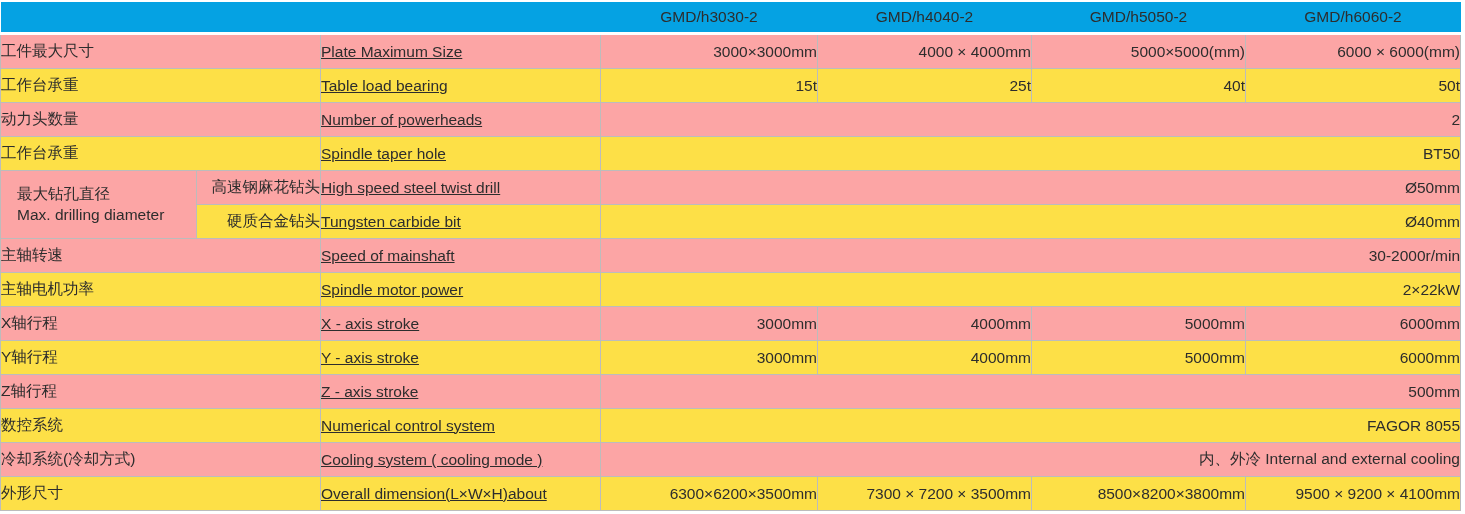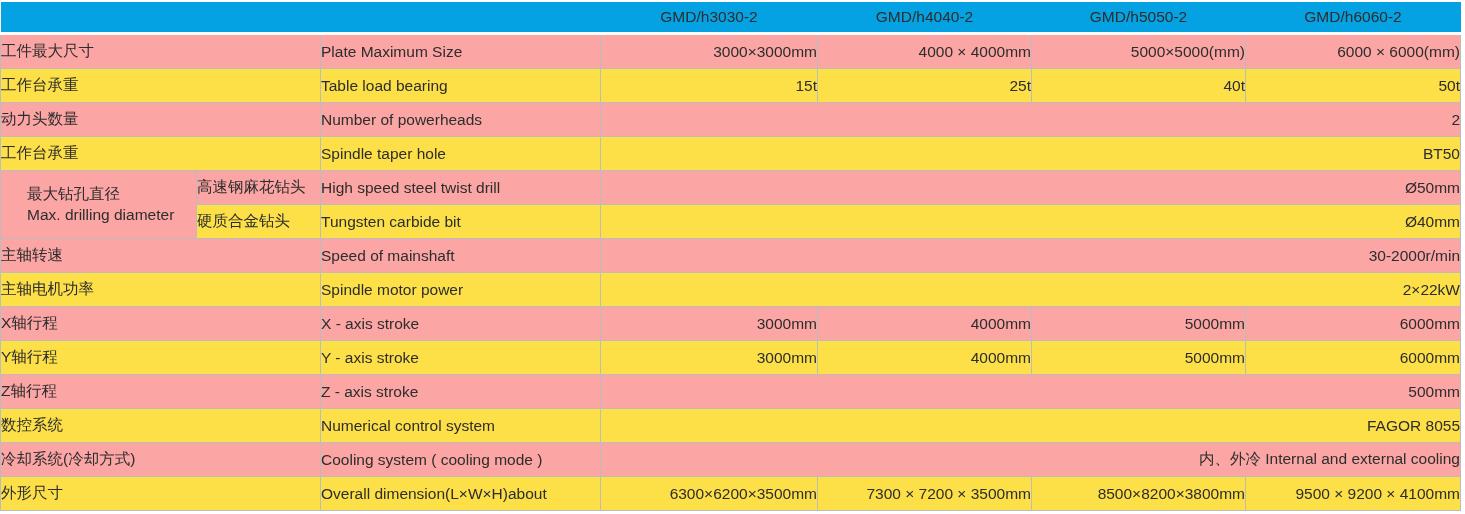--- a/index.html
+++ b/index.html
@@ -37,27 +37,27 @@
     border-bottom: 3px solid #ffffff;
   }
   
   tbody td {
     border: 1px solid #bcbcbc;
     height: 33px;
     background: #fde047;
   }
   tbody tr.alt td { background: #fca5a5; }
   .c-label { text-align: left; padding-left: 12px; }
-  .c-en    { text-align: left; padding-left: 10px; }
-  .c-sub   { text-align: left; }
+  .c-en    { text-align: left; padding-left: 10px; text-decoration: underline; }
+  .c-sub   { text-align: right; }
   .c-val   { text-align: right; }
   tbody td.span-label {
     background: linear-gradient(#ebebeb 0 50%, #ffffff 50% 100%);
     text-align: left;
-    padding-left: 26px;
+    padding-left: 16px;
     line-height: 1.3;
     white-space: normal;
   }
 </style>
 </head>
 <body>
 
 <table class="spec">
   <colgroup>
     <col style="width:196px">

